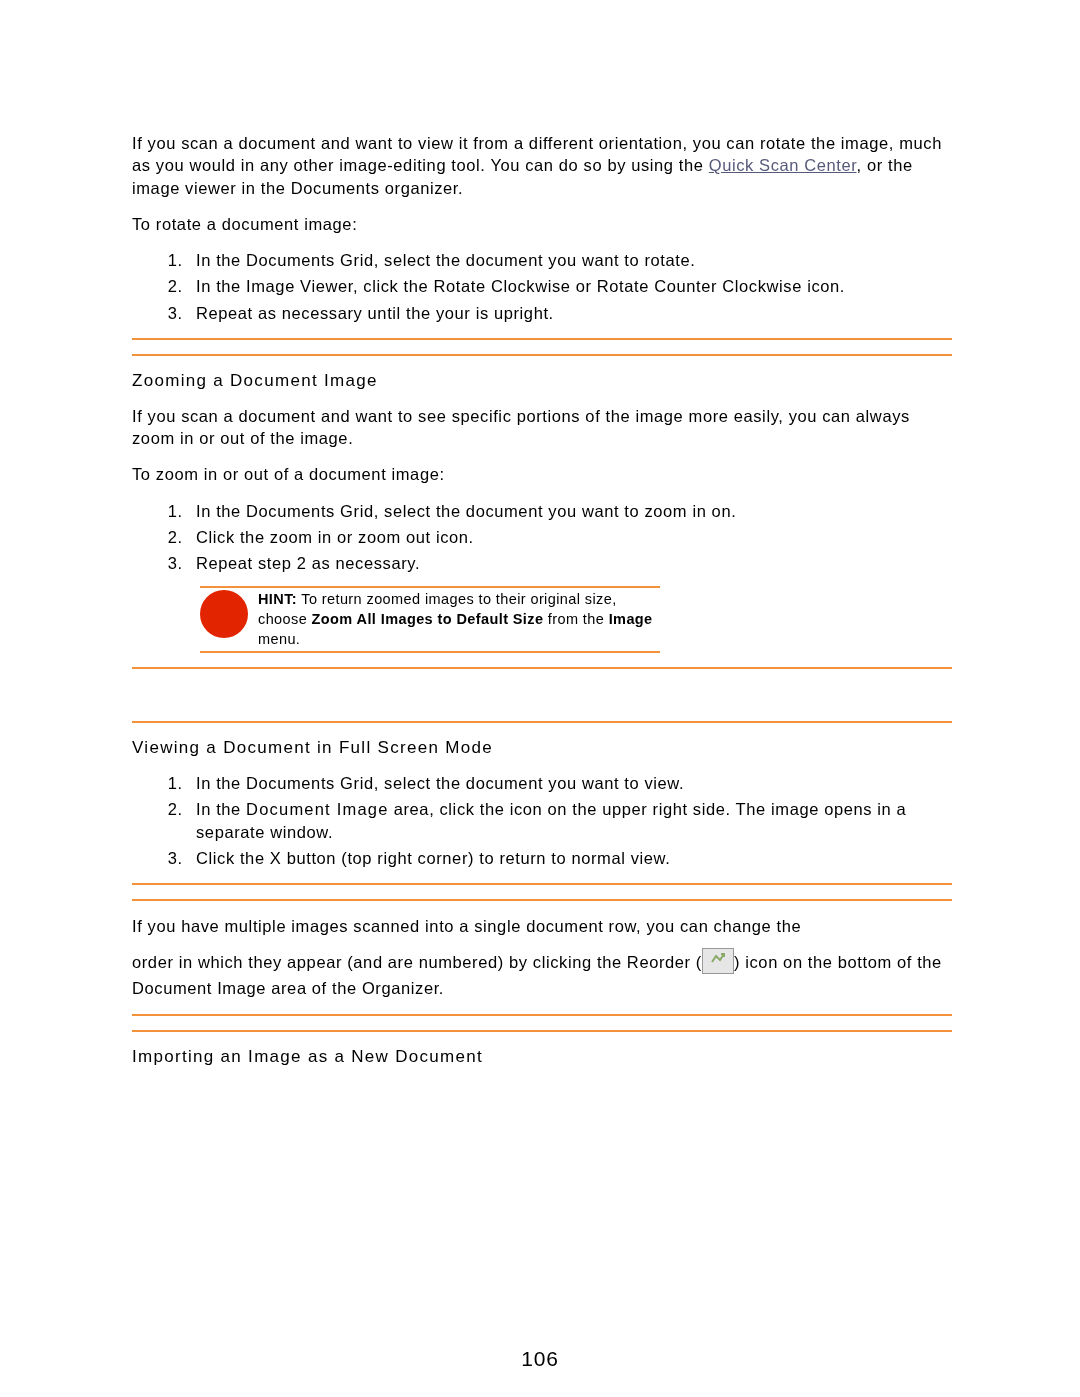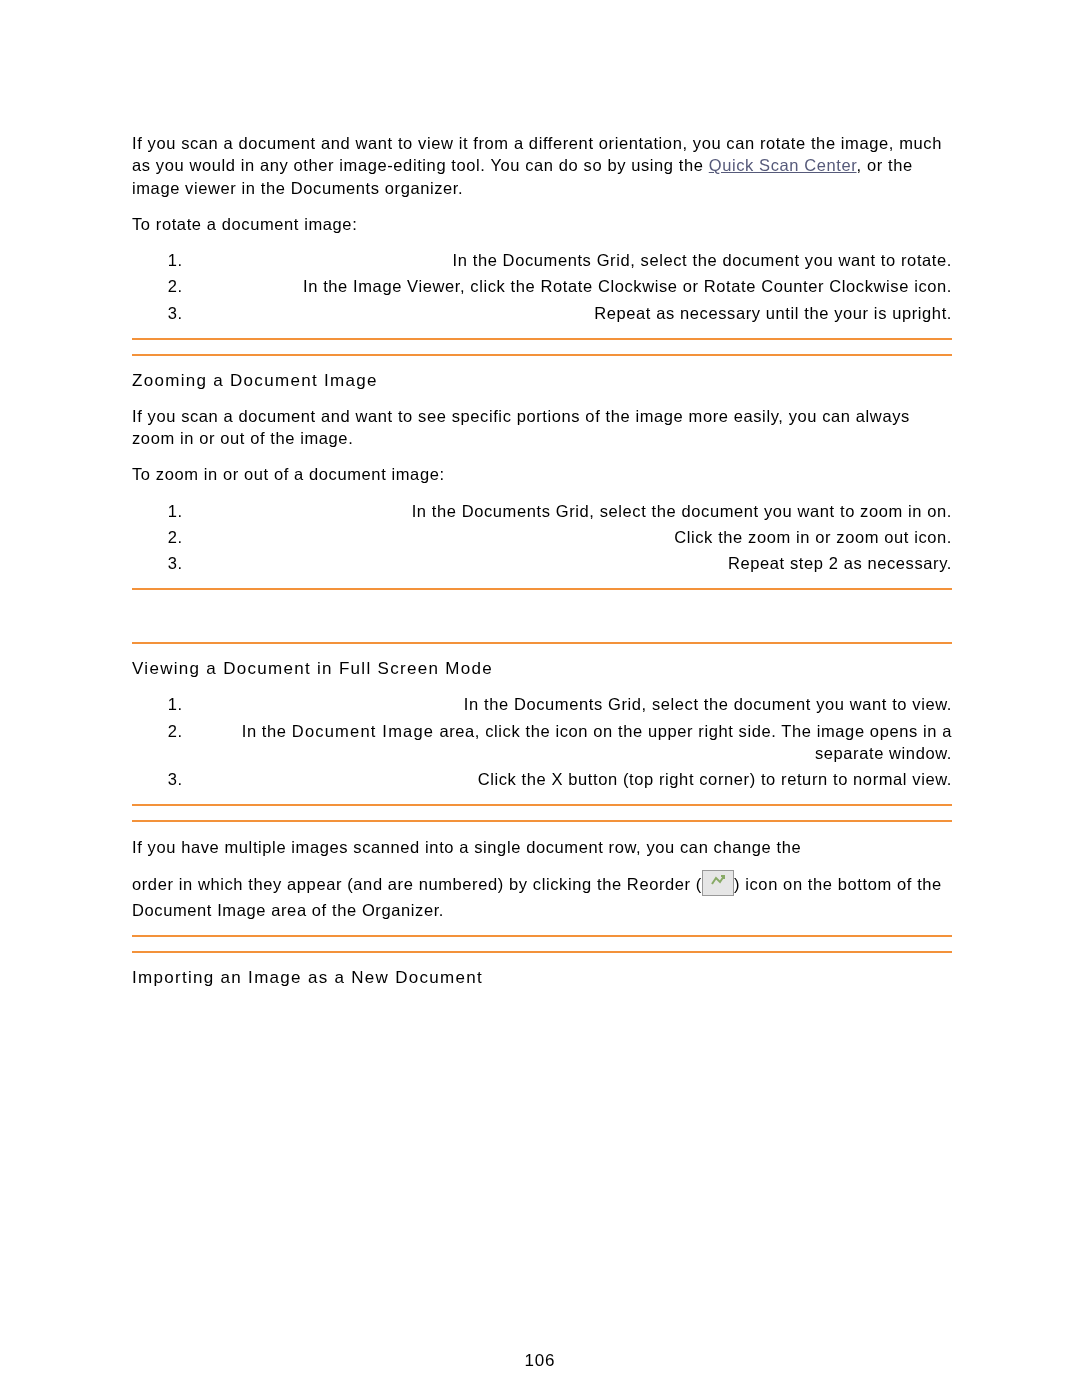--- a/index.html
+++ b/index.html
@@ -28,21 +28,20 @@
     letter-spacing: 1.3px;
     margin: 12px 0 12px 0;
   }
   a.link {
     color: #565a7a;
     text-decoration: underline;
   }
   ol {
     margin: 0 0 12px 0;
     padding-left: 56px;
-    text-align: right;
   }
   ol li {
     font-size: 16.5px;
     line-height: 1.35;
     letter-spacing: 0.6px;
     padding-left: 8px;
     margin-bottom: 4px;
   }
   hr.rule {
     border: none;
@@ -86,21 +85,21 @@
   .reorder-icon svg {
     display: block;
     margin: 3px auto 0 auto;
   }
   .page-number {
     position: absolute;
     bottom: 26px;
     left: 0;
     width: 100%;
     text-align: center;
-    font-size: 17px;
+    font-size: 21px;
     letter-spacing: 0.8px;
   }
   .x-btn { font-family: Verdana, sans-serif; }
   .di { letter-spacing: 1.2px; }
   .gap-after-hint { height: 24px; }
 </style>
 </head>
 <body>
 
 <div class="page">
@@ -118,20 +117,26 @@
 
   <hr class="rule">
   <p class="heading">Zooming a Document Image</p>
   <p>If you scan a document and want to see specific portions of the image more easily, you can always zoom in or out of the image.</p>
   <p>To zoom in or out of a document image:</p>
   <ol>
     <li>In the Documents Grid, select the document you want to zoom in on.</li>
     <li>Click the zoom in or zoom out icon.</li>
     <li>Repeat step 2 as necessary.</li>
   </ol>
+  <div class="hint-block">
+    <div class="hint-circle"></div>
+    <div class="hint-text">
+      <span class="label">HINT:</span><span> To return zoomed images to their original size, choose </span><span class="strong">Zoom All Images to Default Size</span><span> from the </span><span class="strong">Image</span><span> menu.</span>
+    </div>
+  </div>
   <hr class="rule">
 
   <div class="gap-after-hint"></div>
 
   <hr class="rule">
   <p class="heading">Viewing a Document in Full Screen Mode</p>
   <ol>
     <li>In the Documents Grid, select the document you want to view.</li>
     <li>
       <span>In the </span><span class="di">Document Image</span><span> area, click the icon on the upper right side. The image opens in a separate window.</span>

